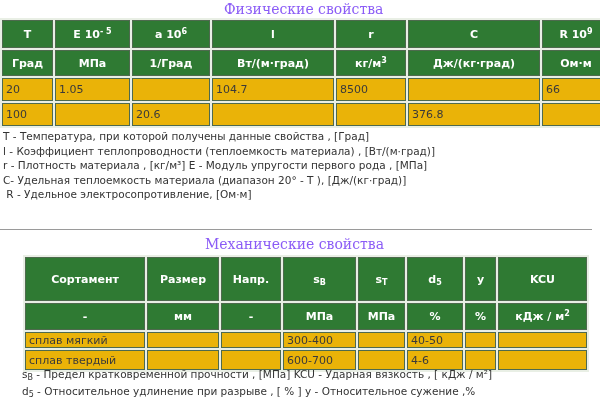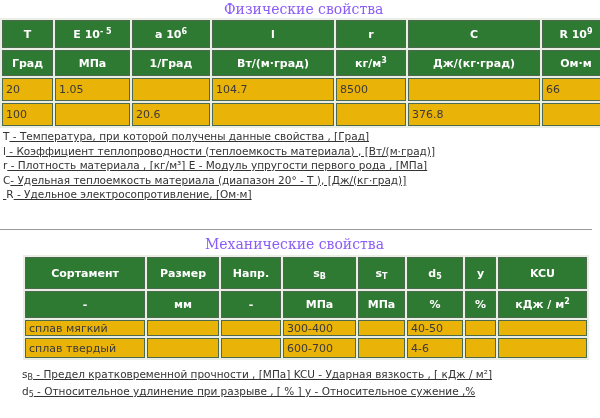--- a/index.html
+++ b/index.html
@@ -8,21 +8,21 @@
   .title { position: absolute; font-family: "DejaVu Serif", serif; font-size: 14px;
            color: #8b5cf6; white-space: nowrap; }
   table.grid { position: absolute; border-collapse: separate; border-spacing: 2px;
                background: #e9efe5; table-layout: fixed; }
   table.grid td { border: 1px solid #4e6a4e; padding: 0 3px; font-size: 11px;
                   white-space: nowrap; overflow: hidden; box-sizing: border-box; }
   td.h { background: #2f7a33; color: #ffffff; font-weight: bold; text-align: center;
          border-color: #2a5a2c; }
   td.d { background: #eab308; color: #3a3a3a; text-align: left; border-color: #5d6e5d; }
   .legend { position: absolute; font-size: 10.5px; color: #333; white-space: nowrap;
-            line-height: 14.5px; text-decoration: underline; }
+            line-height: 14.5px; }
   .legend .row { height: 14.5px; }
   .sym { display: inline-block; }
   .sep { position: absolute; left: 0; width: 600px; height: 1px; background: #9a9a9a; }
   sup { font-size: 8px; vertical-align: 4px; line-height: 0; }
   sub { font-size: 8px; vertical-align: -2px; line-height: 0; }
 </style>
 </head>
 <body>
 
 <div class="title" style="left:224px; top:1px;">Физические свойства</div>
@@ -94,21 +94,21 @@
     <col style="width:120px">
       <col style="width:72px">
       <col style="width:60px">
       <col style="width:73px">
     <col style="width:47px">
       <col style="width:56px">
       <col style="width:31px">
       <col style="width:89px">
   </colgroup>
   <tbody>
-      <tr style="height:32px">
+      <tr style="height:44px">
     <td class="h"><span>Сортамент</span></td>
     <td class="h"><span>Размер</span></td>
     <td class="h"><span>Напр.</span></td>
     <td class="h"><span>s</span><sub>B</sub></td>
     <td class="h"><span>s</span><sub>T</sub></td>
     <td class="h"><span>d</span><sub>5</sub></td>
     <td class="h"><span>y</span></td>
     <td class="h"><span>KCU</span></td>
   </tr>
   <tr style="height:27px">

